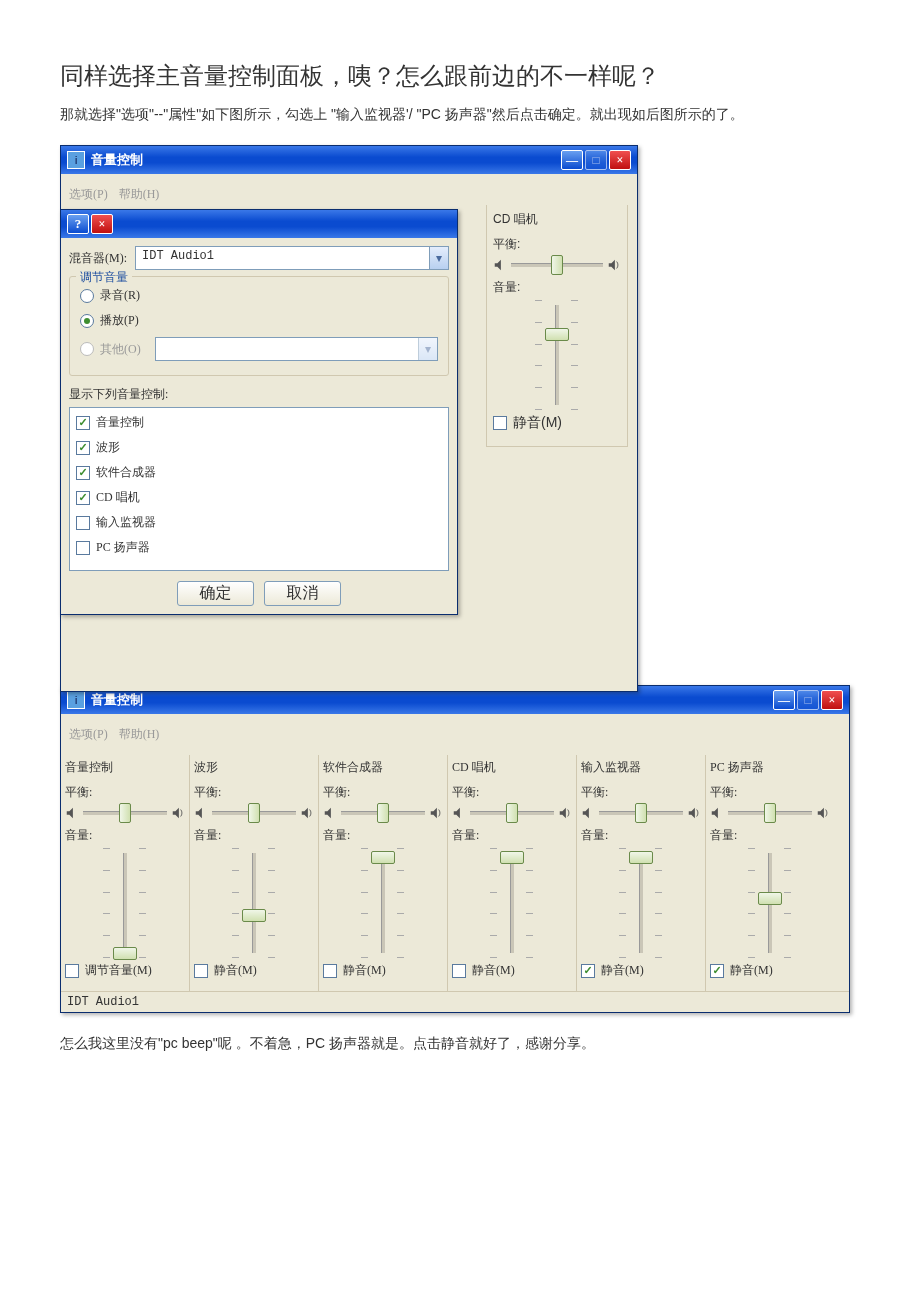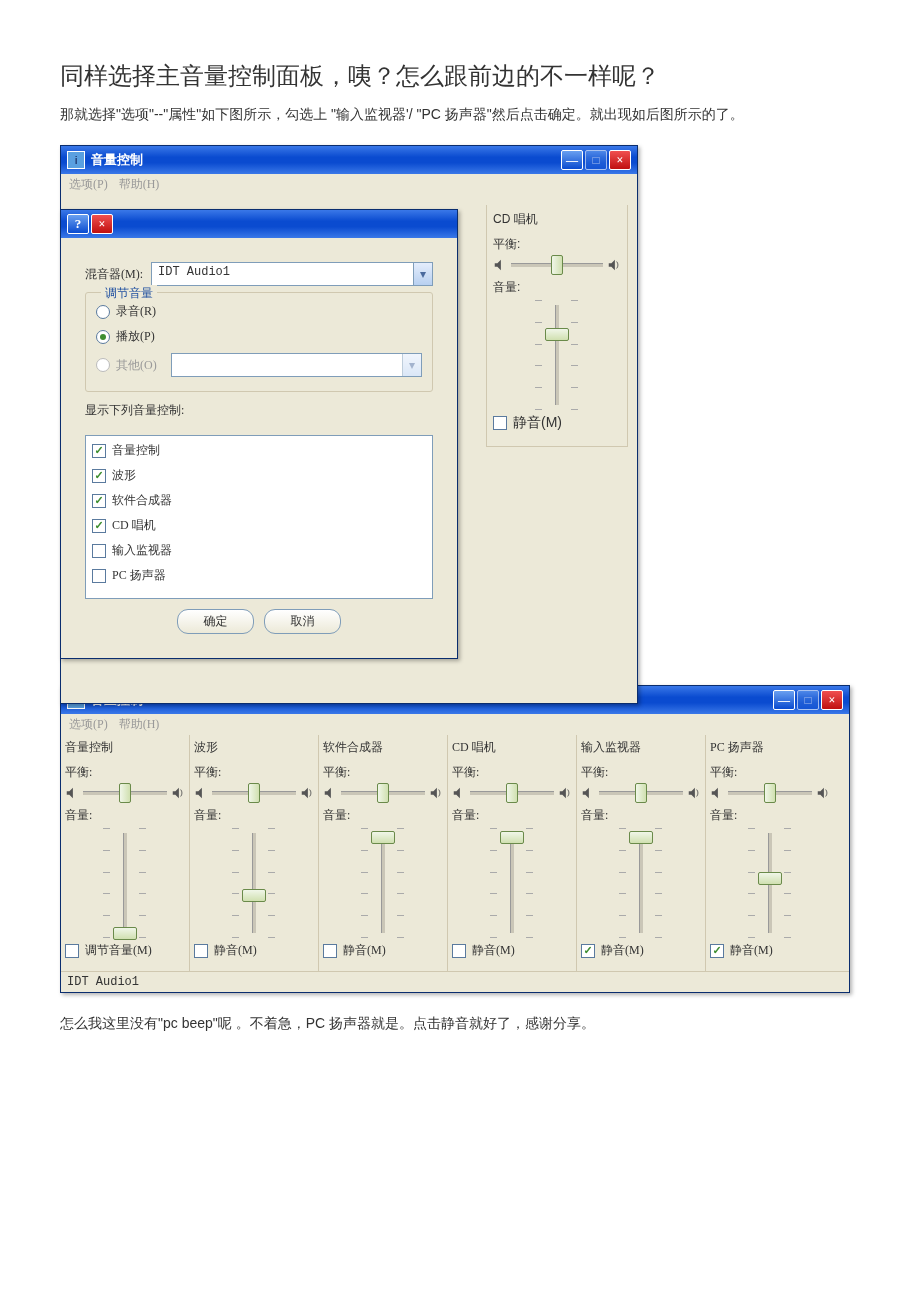--- a/index.html
+++ b/index.html
@@ -8,40 +8,40 @@
 .screenshot{position:relative;margin-bottom:20px}
 .win{border:1px solid #0a2d6e;box-shadow:2px 2px 4px rgba(0,0,0,.3)}
 .titlebar{background:linear-gradient(#3a78e8,#0a4bd0 40%,#0a4bd0 60%,#3a78e8);color:#fff;font-size:13px;padding:4px 6px;display:flex;align-items:center;font-family:Tahoma,sans-serif}
 .titlebar .tb-icon{width:16px;height:16px;background:#5aa0e0;border:1px solid #fff;margin-right:6px;display:flex;align-items:center;justify-content:center;font-size:10px;color:#003}
 .titlebar .tb-title{flex:1;font-weight:bold}
 .winbtns{display:flex;gap:2px}
 .winbtn{width:20px;height:18px;background:linear-gradient(#6aa0f0,#0a4bd0);border:1px solid #fff;border-radius:2px;display:flex;align-items:center;justify-content:center;color:#fff;font-size:12px;font-weight:bold;font-family:Tahoma}
 .winbtn.close{background:linear-gradient(#f05050,#c01010)}
 .winbtn.disabled{opacity:.6}
 .winbtn.help{font-size:13px}
-.menubar{background:#ece9d8;padding:2px 8px;font-size:12px;color:#999;font-family:Tahoma,SimSun}
+.menubar{background:#ece9d8;padding:12px 8px;font-size:12px;color:#999;font-family:Tahoma,SimSun}
 .menubar span{margin-right:8px}
-.winbody{background:#ece9d8;padding:24px;font-family:Tahoma,SimSun;font-size:12px}
+.winbody{background:#ece9d8;padding:8px;font-family:Tahoma,SimSun;font-size:12px}
 .row{display:flex;align-items:center;margin-bottom:6px}
 .lbl{margin-right:8px}
 .combo{flex:1;display:flex;height:22px;border:1px solid #7f9db9;background:#fff}
 .combo .txt{flex:1;padding:2px 6px;font-family:"Courier New",monospace}
 .combo .arrow{width:18px;background:linear-gradient(#e4edfc,#b8d0f0);border-left:1px solid #7f9db9;display:flex;align-items:center;justify-content:center;color:#4a6a9e}
 .combo.dis .arrow{opacity:.5}
 .groupbox{border:1px solid #d0c8b0;border-radius:3px;padding:10px 10px 6px;margin:4px 0 10px;position:relative}
-.groupbox .gtitle{position:absolute;top:-8px;left:15px;background:#ece9d8;padding:0 4px;color:#2050a0}
+.groupbox .gtitle{position:absolute;top:-8px;left:6px;background:#ece9d8;padding:0 4px;color:#2050a0}
 .radio,.check{display:flex;align-items:center;margin-bottom:8px;gap:6px}
 .radio .r{width:12px;height:12px;border:1px solid #5a7a9e;border-radius:50%;background:#fff;display:flex;align-items:center;justify-content:center}
 .radio.sel .r::after{content:"";width:6px;height:6px;border-radius:50%;background:#3e8e30}
 .radio.dis{color:#999}
 .radio.dis .r{border-color:#bbb}
 .check .c{width:12px;height:12px;border:1px solid #5a7a9e;background:#fff;display:flex;align-items:center;justify-content:center;color:#3e8e30;font-size:11px;font-weight:bold}
 .listbox{background:#fff;border:1px solid #7f9db9;padding:6px;height:150px}
 .btnrow{display:flex;justify-content:center;gap:10px;margin-top:10px}
-.btn{min-width:75px;height:23px;background:linear-gradient(#fff,#ece9d8);border:1px solid #7f9db9;border-radius:11px;display:flex;align-items:center;justify-content:center;font-size:12px}
+.btn{min-width:75px;height:23px;background:linear-gradient(#fff,#ece9d8);border:1px solid #7f9db9;border-radius:3px;display:flex;align-items:center;justify-content:center;font-size:16px}
 .vol-chan{width:120px;padding:4px}
 .vol-title{font-size:12px;margin-bottom:8px}
 .vol-lbl{font-size:12px;margin:4px 0 2px}
 .balance{display:flex;align-items:center;gap:4px;margin-bottom:4px}
 .spk{width:14px;height:14px;color:#555;font-size:12px}
 .track-h{flex:1;height:20px;position:relative;display:flex;align-items:center}
 .track-h .rail{height:3px;background:#cac6b7;border-top:1px solid #999;width:100%}
 .track-h .thumb{position:absolute;left:50%;transform:translateX(-50%);width:10px;height:18px;background:linear-gradient(90deg,#f0f6e8,#d0e0b0);border:1px solid #6a8a4a;border-radius:2px}
 .track-v{height:110px;display:flex;justify-content:center;align-items:center;position:relative;margin:4px 0}
 .track-v .ticks{position:absolute;left:calc(50% - 22px);top:0;height:100%;display:flex;flex-direction:column;justify-content:space-between}
@@ -157,21 +157,21 @@
           </div>
         <div class="radio dis">
             <span class="r"></span>
             <span>其他(O)</span>
           <div class="combo dis" style="margin-left:8px;flex:1">
               <span class="txt"></span>
               <span class="arrow">▾</span>
             </div>
         </div>
       </div>
-      <div style="margin-bottom:16px">显示下列音量控制:</div>
+      <div style="margin-bottom:4px">显示下列音量控制:</div>
       <div class="listbox">
         <div class="check">
             <span class="c">✓</span>
             <span>音量控制</span>
           </div>
         <div class="check">
             <span class="c">✓</span>
             <span>波形</span>
           </div>
         <div class="check">

